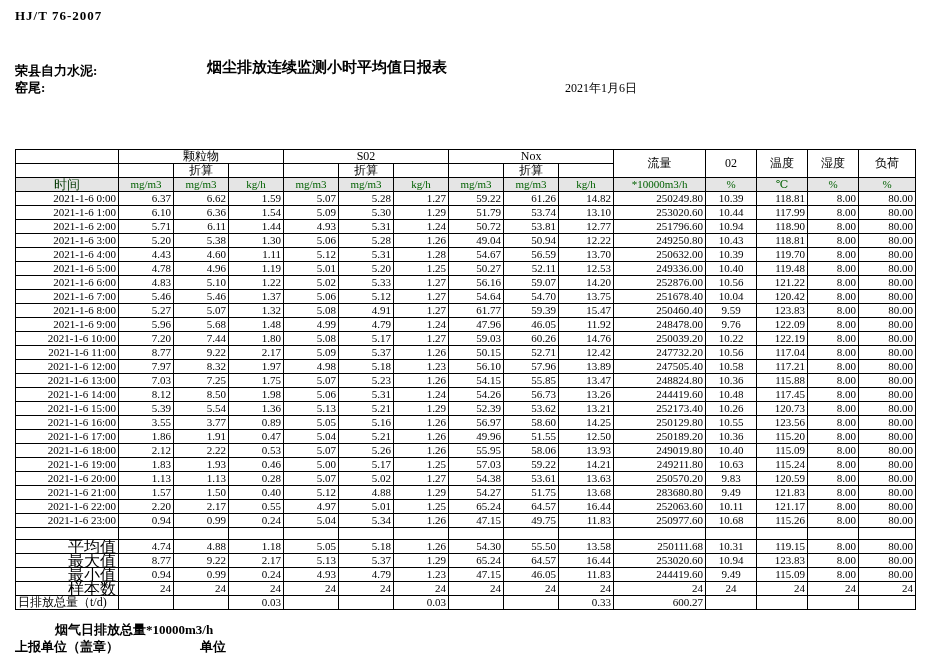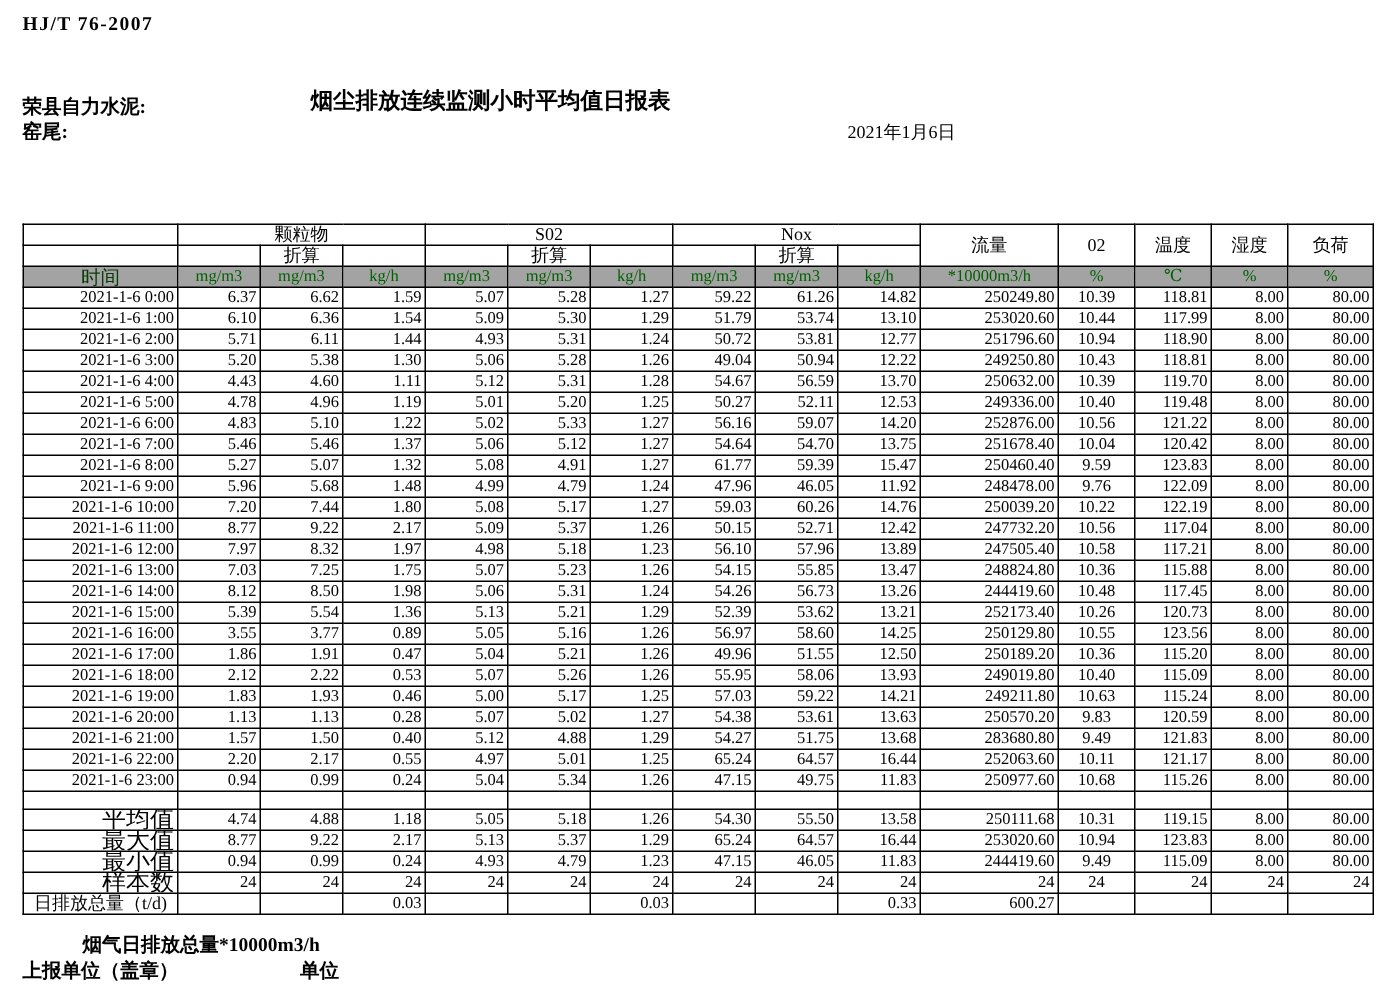--- a/index.html
+++ b/index.html
@@ -15,27 +15,27 @@
   .date{position:absolute;top:80px;left:565px;font-size:12px;}
   table.report{
     position:absolute;top:117px;left:15px;width:900px;
     border-collapse:collapse;table-layout:fixed;font-size:11px;margin-top:32px;
   }
   table.report th,table.report td{
     border:1px solid #000;height:13px;line-height:13px;padding:0 2px;
     overflow:hidden;white-space:nowrap;box-sizing:border-box;
   }
   thead th{font-weight:normal;font-size:12px;text-align:center;}
-  tr.units th{background:#a3a3a3;color:#006100;font-weight:normal;font-size:11px;text-align:center;}
+  tr.units th{background:#e5e5e5;color:#006100;font-weight:normal;font-size:11px;text-align:center;}
   tr.units th.timehead{font-size:13px;color:#073b07;}
   td.time{text-align:right;padding-right:2px;font-size:11px;}
   td.num{text-align:right;padding-right:7px;}
   td.mid{text-align:center;}
   td.slabel{text-align:right;padding-right:2px;font-size:16px;}
-  td.tlabel{text-align:center;padding-left:1px;font-size:12px;}
+  td.tlabel{text-align:left;padding-left:1px;font-size:12px;}
   tr.spacer td{height:12px;}
   .f1{position:absolute;top:621px;left:15px;font-size:13px;font-weight:bold;margin-left:40px;}
   .f2{position:absolute;top:638px;left:15px;font-size:13px;font-weight:bold;}
   .f3{position:absolute;top:638px;left:200px;font-size:13px;font-weight:bold;}
 </style>
 </head>
 <body>
 
 <div class="std">HJ/T  76-2007</div>
 <div class="title">烟尘排放连续监测小时平均值日报表</div>

